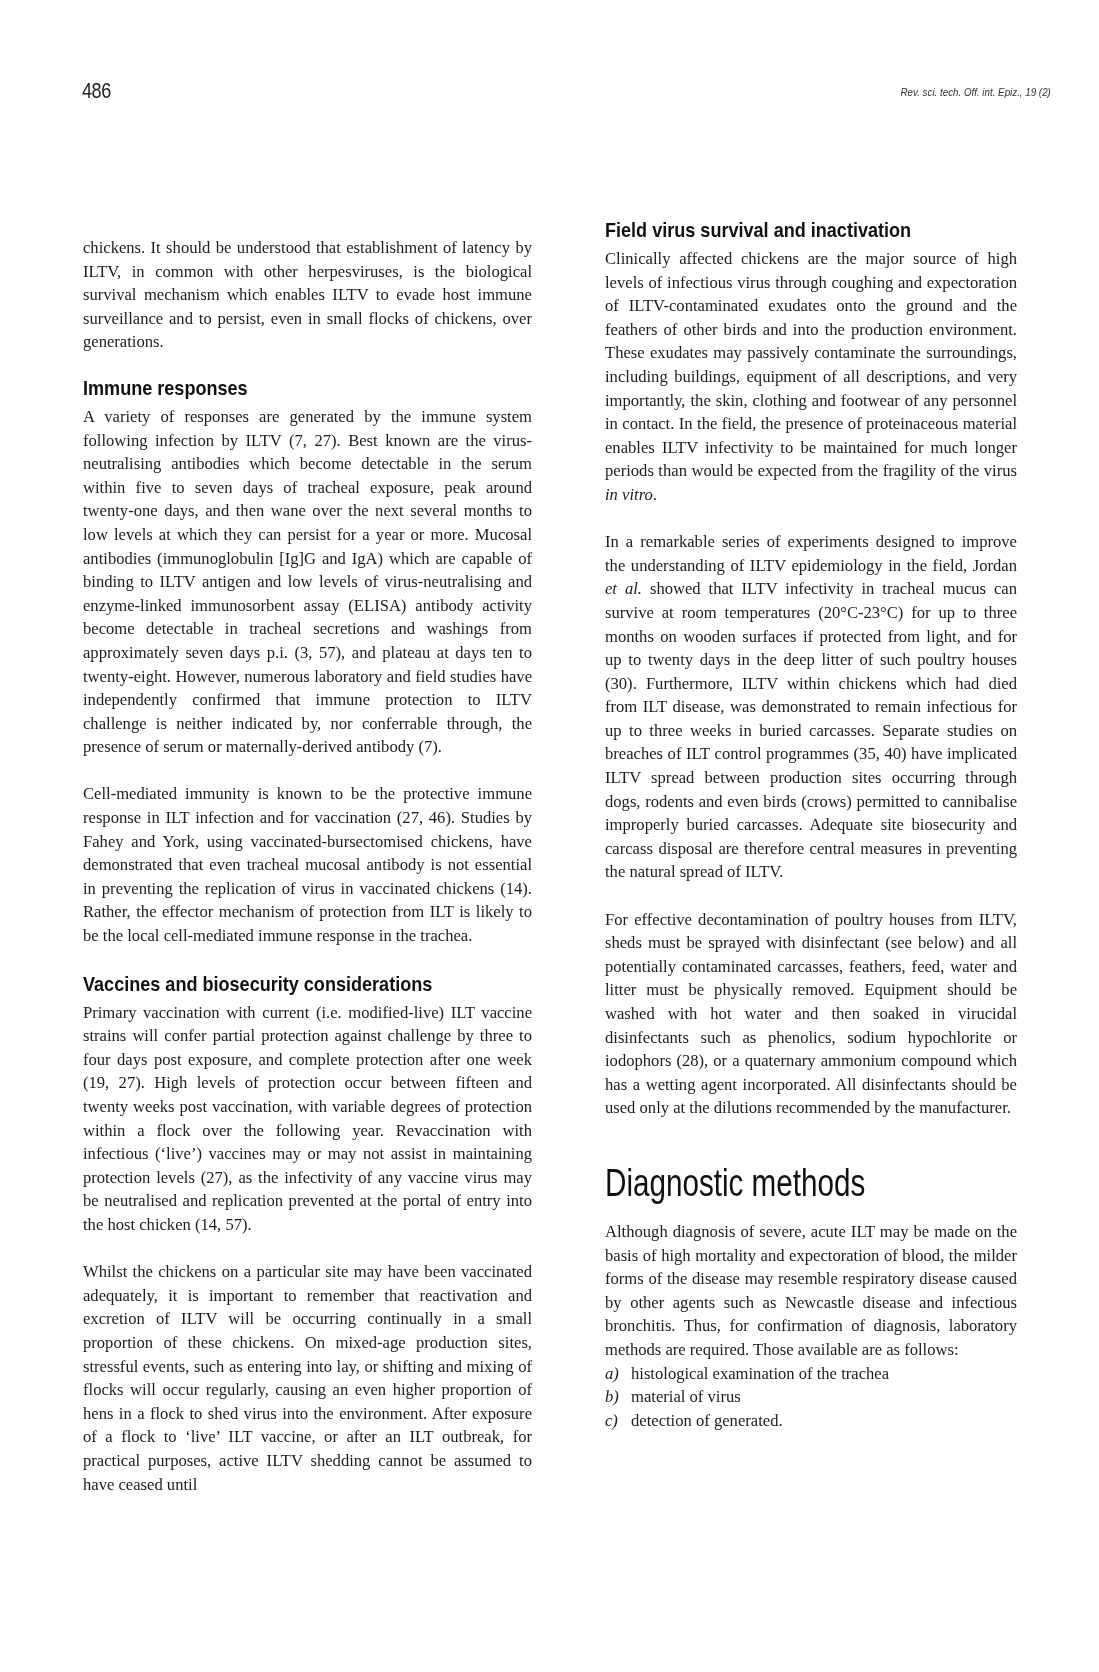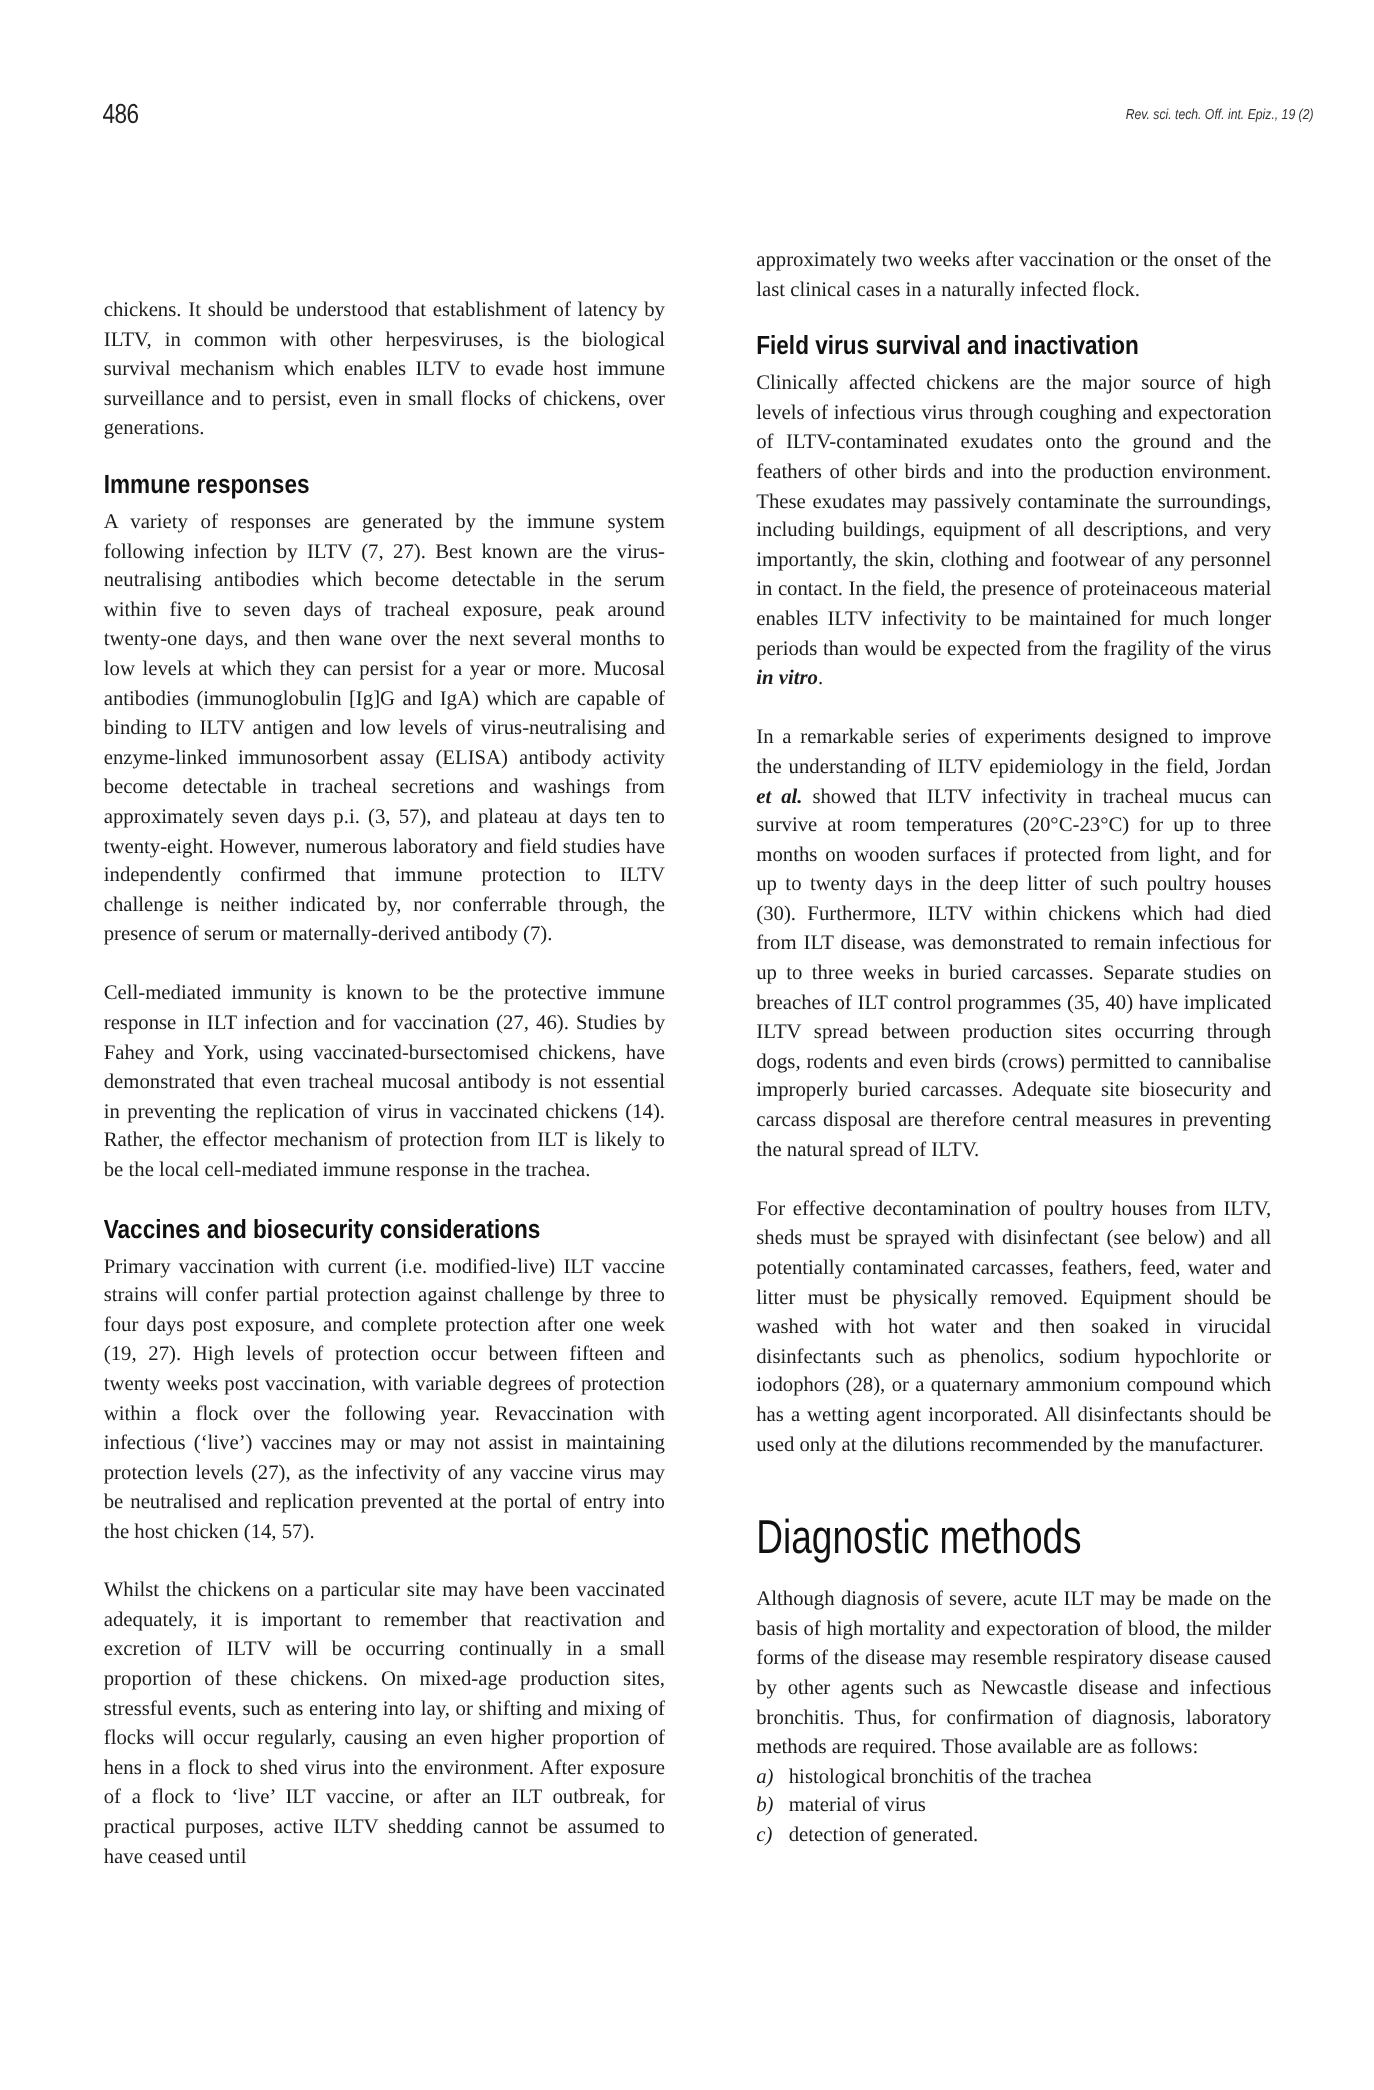--- a/index.html
+++ b/index.html
@@ -10,54 +10,53 @@
   .col-left { left: 83px; width: 449px; margin-top: 40px; }
   .col-right { left: 605px; width: 412px; }
   p { margin: 0; text-align: justify; hyphens: none; }
   p.gap { margin-top: 23.6px; }
   h2.sec { font-family: "Liberation Sans", sans-serif; font-weight: bold; font-size: 21px; margin: 0; line-height: 27px; transform: scaleX(0.86); transform-origin: left center; white-space: nowrap; color: #111; }
   h2.sec-a { margin-top: 20px; margin-bottom: 4px; }
   h1.major { font-family: "Liberation Sans", sans-serif; font-weight: normal; font-size: 38px; margin: 40px 0 14px 0; line-height: 46px; transform: scaleX(0.78); transform-origin: left center; white-space: nowrap; color: #111; }
   ol.methods { list-style: none; margin: 0; padding: 0; }
   ol.methods li { display: flex; }
   ol.methods .mk { font-style: italic; width: 26px; flex: none; }
-  em { font-style: italic; font-weight: bold; }
+  em { font-style: italic; }
 </style>
 </head>
 <body>
 
 <div class="page-num">486</div>
 <div class="running-head">Rev. sci. tech. Off. int. Epiz., 19 (2)</div>
 
 <div class="col col-left">
   <p>chickens. It should be understood that establishment of latency by ILTV, in common with other herpesviruses, is the biological survival mechanism which enables ILTV to evade host immune surveillance and to persist, even in small flocks of chickens, over generations.</p>
 
   <h2 class="sec sec-a" style="margin-top:20px;">Immune responses</h2>
   <p>A variety of responses are generated by the immune system following infection by ILTV (7, 27). Best known are the virus-neutralising antibodies which become detectable in the serum within five to seven days of tracheal exposure, peak around twenty-one days, and then wane over the next several months to low levels at which they can persist for a year or more. Mucosal antibodies (immunoglobulin [Ig]G and IgA) which are capable of binding to ILTV antigen and low levels of virus-neutralising and enzyme-linked immunosorbent assay (ELISA) antibody activity become detectable in tracheal secretions and washings from approximately seven days p.i. (3, 57), and plateau at days ten to twenty-eight. However, numerous laboratory and field studies have independently confirmed that immune protection to ILTV challenge is neither indicated by, nor conferrable through, the presence of serum or maternally-derived antibody (7).</p>
   <p class="gap">Cell-mediated immunity is known to be the protective immune response in ILT infection and for vaccination (27, 46). Studies by Fahey and York, using vaccinated-bursectomised chickens, have demonstrated that even tracheal mucosal antibody is not essential in preventing the replication of virus in vaccinated chickens (14). Rather, the effector mechanism of protection from ILT is likely to be the local cell-mediated immune response in the trachea.</p>
 
   <h2 class="sec sec-a" style="margin-top:22px;">Vaccines and biosecurity considerations</h2>
   <p>Primary vaccination with current (i.e. modified-live) ILT vaccine strains will confer partial protection against challenge by three to four days post exposure, and complete protection after one week (19, 27). High levels of protection occur between fifteen and twenty weeks post vaccination, with variable degrees of protection within a flock over the following year. Revaccination with infectious (‘live’) vaccines may or may not assist in maintaining protection levels (27), as the infectivity of any vaccine virus may be neutralised and replication prevented at the portal of entry into the host chicken (14, 57).</p>
   <p class="gap">Whilst the chickens on a particular site may have been vaccinated adequately, it is important to remember that reactivation and excretion of ILTV will be occurring continually in a small proportion of these chickens. On mixed-age production sites, stressful events, such as entering into lay, or shifting and mixing of flocks will occur regularly, causing an even higher proportion of hens in a flock to shed virus into the environment. After exposure of a flock to ‘live’ ILT vaccine, or after an ILT outbreak, for practical purposes, active ILTV shedding cannot be assumed to have ceased until</p>
 </div>
 
 <div class="col col-right">
-  <p>approximately two weeks after vaccination or the onset of the last clinical cases in a naturally infected flock.</p>
 
   <h2 class="sec sec-a" style="margin-top:20px;">Field virus survival and inactivation</h2>
   <p><span>Clinically affected chickens are the major source of high levels of infectious virus through coughing and expectoration of ILTV-contaminated exudates onto the ground and the feathers of other birds and into the production environment. These exudates may passively contaminate the surroundings, including buildings, equipment of all descriptions, and very importantly, the skin, clothing and footwear of any personnel in contact. In the field, the presence of proteinaceous material enables ILTV infectivity to be maintained for much longer periods than would be expected from the fragility of the virus </span><em>in vitro</em><span>.</span></p>
   <p class="gap"><span>In a remarkable series of experiments designed to improve the understanding of ILTV epidemiology in the field, Jordan </span><em>et al.</em><span> showed that ILTV infectivity in tracheal mucus can survive at room temperatures (20°C-23°C) for up to three months on wooden surfaces if protected from light, and for up to twenty days in the deep litter of such poultry houses (30). Furthermore, ILTV within chickens which had died from ILT disease, was demonstrated to remain infectious for up to three weeks in buried carcasses. Separate studies on breaches of ILT control programmes (35, 40) have implicated ILTV spread between production sites occurring through dogs, rodents and even birds (crows) permitted to cannibalise improperly buried carcasses. Adequate site biosecurity and carcass disposal are therefore central measures in preventing the natural spread of ILTV.</span></p>
   <p class="gap">For effective decontamination of poultry houses from ILTV, sheds must be sprayed with disinfectant (see below) and all potentially contaminated carcasses, feathers, feed, water and litter must be physically removed. Equipment should be washed with hot water and then soaked in virucidal disinfectants such as phenolics, sodium hypochlorite or iodophors (28), or a quaternary ammonium compound which has a wetting agent incorporated. All disinfectants should be used only at the dilutions recommended by the manufacturer.</p>
 
   <h1 class="major">Diagnostic methods</h1>
   <p>Although diagnosis of severe, acute ILT may be made on the basis of high mortality and expectoration of blood, the milder forms of the disease may resemble respiratory disease caused by other agents such as Newcastle disease and infectious bronchitis. Thus, for confirmation of diagnosis, laboratory methods are required. Those available are as follows:</p>
   <ol class="methods">
     <li>
         <span class="mk">a)</span>
-        <span>histological bronchitis of the trachea</span>
+        <span>histological examination of the trachea</span>
       </li>
     <li>
         <span class="mk">b)</span>
         <span>material of virus</span>
       </li>
     <li>
         <span class="mk">c)</span>
         <span>detection of generated.</span>
       </li>
   </ol>

